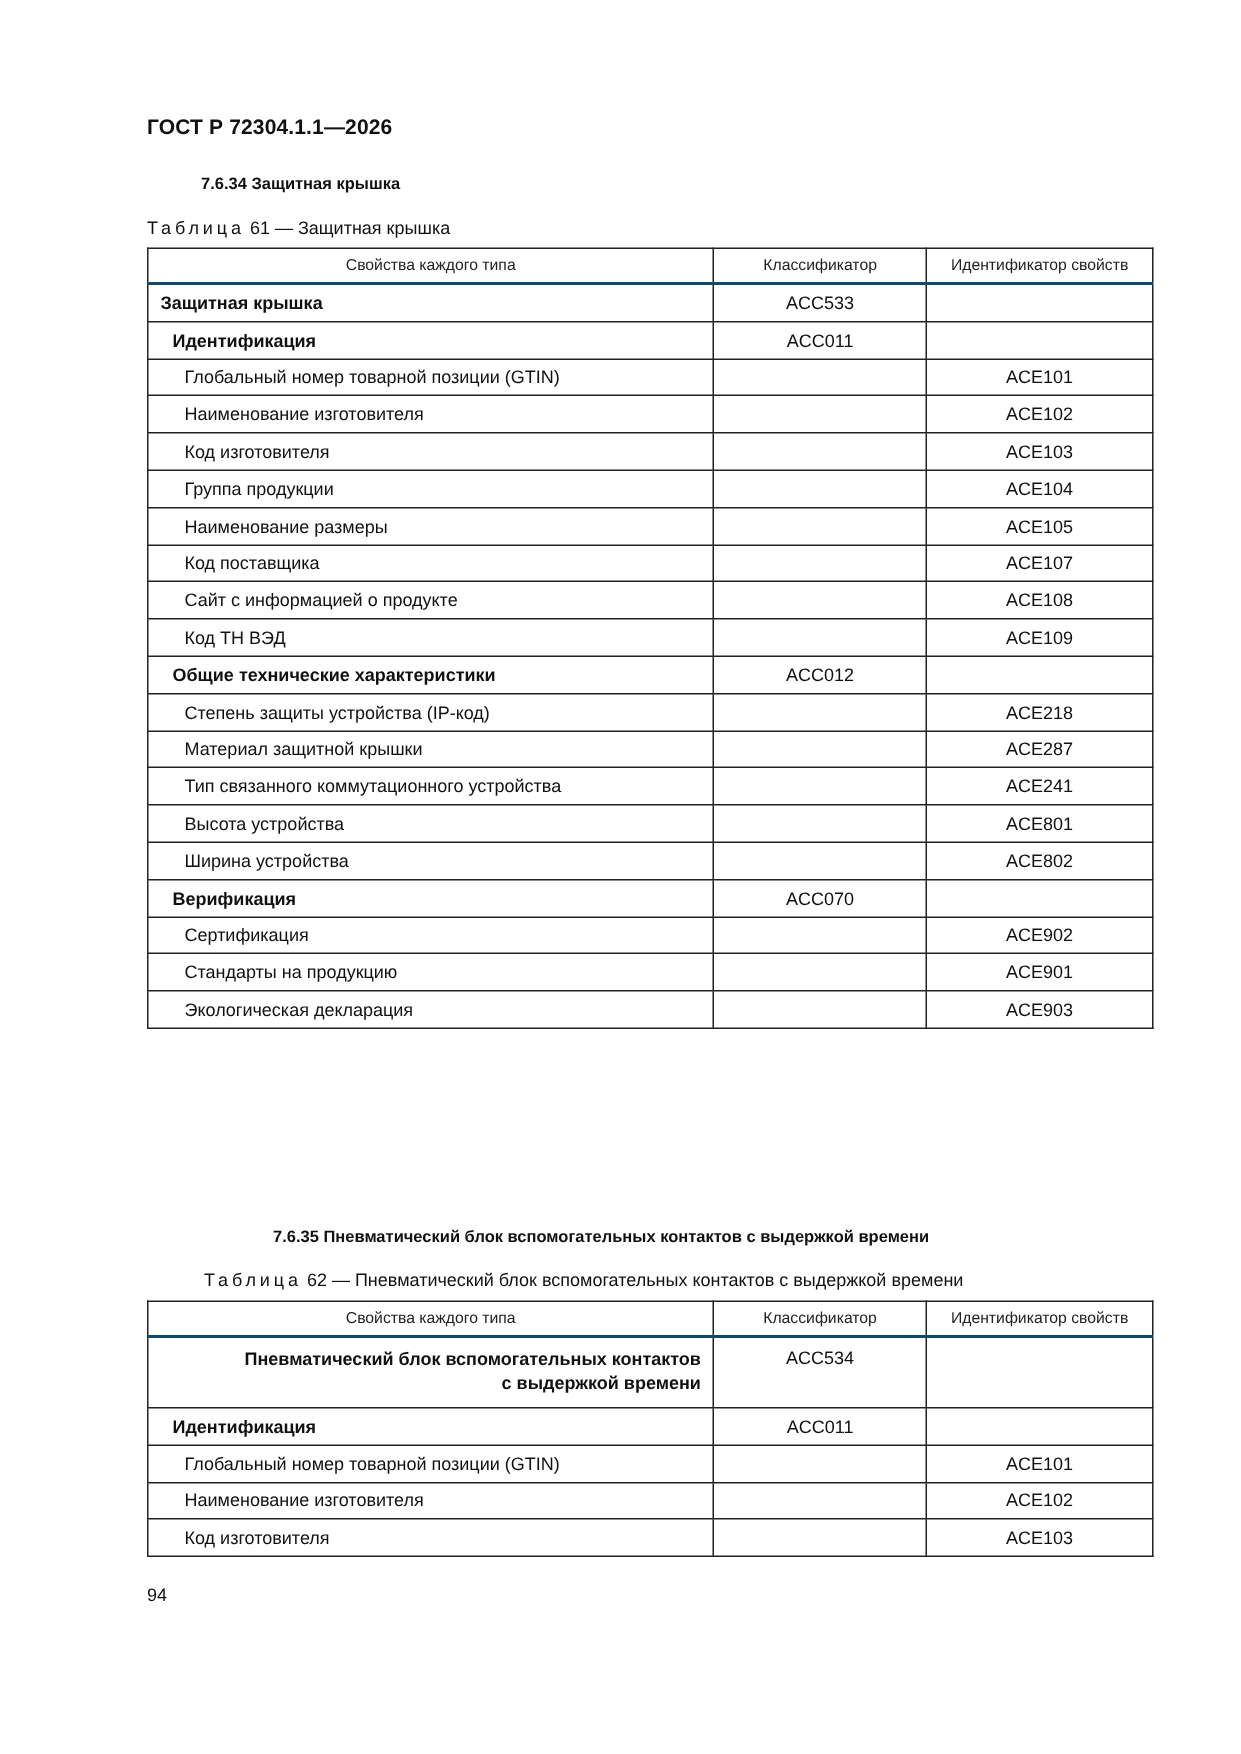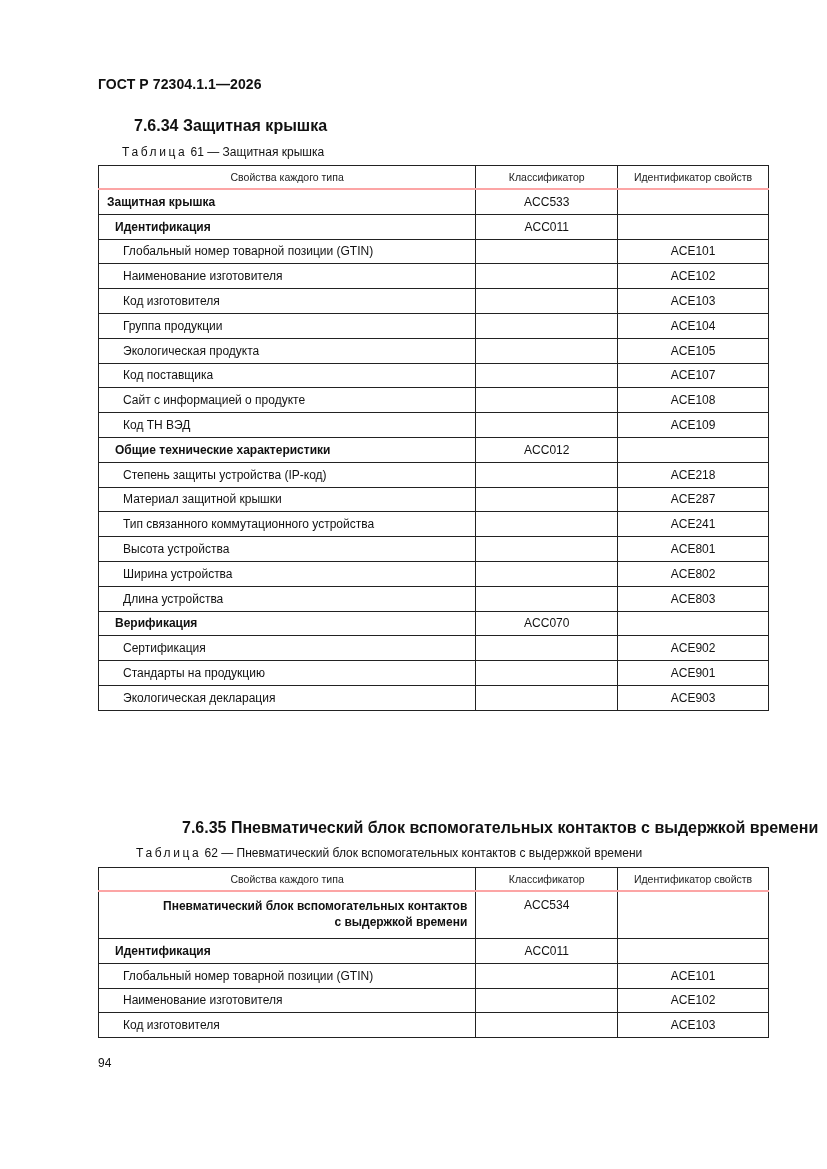--- a/index.html
+++ b/index.html
@@ -1,41 +1,41 @@
 <!DOCTYPE html>
 <html><head>
 <meta charset="utf-8">
 <style>
   html, body { margin: 0; padding: 0; background: #ffffff; }
   body { width: 827px; height: 1169px; position: relative; overflow: hidden;
          font-family: "Liberation Sans", sans-serif; color: #111; }
   .doc-header { position: absolute; left: 98px; top: 76px; font-weight: bold; font-size: 14px; letter-spacing: 0.1px; }
-  .section-title { position: absolute; left: 134px; font-weight: bold; font-size: 16px; }
+  .section-title { position: absolute; left: 134px; font-weight: bold; font-size: 11px; }
   .table-caption { position: absolute; left: 98px; font-size: 12px; }
   .table-caption .word { letter-spacing: 2.6px; }
   table.props { position: absolute; left: 98px; width: 671px; border-collapse: collapse; font-size: 12px; }
   table.props td, table.props th { border: 1px solid #222; padding: 0 8px; height: 23.8px; vertical-align: middle; }
   table.props th { font-weight: normal; font-size: 10.5px; text-align: center; color: #222; height: 22px; }
-  table.props thead tr th { border-bottom: 2px solid #fca5a5; }
+  table.props thead tr th { border-bottom: 2px solid #0c4a6e; }
   col.c1 { width: 378px; } col.c2 { width: 142px; } col.c3 { width: 151px; }
   td.cls, td.pid { text-align: center; }
   tr.lvl0 td.name { font-weight: bold; padding-left: 8px; }
   tr.lvl1 td.name { font-weight: bold; padding-left: 16px; }
   tr.lvl2 td.name { font-weight: normal; padding-left: 24px; }
   tr.lvl0.tall td { height: 40px; vertical-align: top; padding-top: 6px; }
   tr.lvl0.tall td.name { line-height: 16px; text-align: right; }
   .page-number { position: absolute; left: 98px; top: 1056px; font-size: 12px; }
 </style>
 </head>
 <body>
 
 <div class="doc-header">ГОСТ Р 72304.1.1—2026</div>
 
 <div class="section-title" style="top:117px;">7.6.34 Защитная крышка</div>
-<div class="table-caption" style="top:145px;margin-left:24px;">
+<div class="table-caption" style="top:145px;">
   <span class="word">Таблица</span><span> 61 — Защитная крышка</span>
 </div>
 <table class="props" style="top:165px;">
   <colgroup>
       <col class="c1">
       <col class="c2">
       <col class="c3">
     </colgroup>
   <thead>
     <tr>
@@ -69,21 +69,21 @@
         <td class="name">Код изготовителя</td>
         <td class="cls"></td>
         <td class="pid">ACE103</td>
       </tr>
       <tr class="lvl2">
         <td class="name">Группа продукции</td>
         <td class="cls"></td>
         <td class="pid">ACE104</td>
       </tr>
       <tr class="lvl2">
-        <td class="name">Экологическая продукта</td>
+        <td class="name">Наименование размеры</td>
         <td class="cls"></td>
         <td class="pid">ACE105</td>
       </tr>
       <tr class="lvl2">
         <td class="name">Код поставщика</td>
         <td class="cls"></td>
         <td class="pid">ACE107</td>
       </tr>
       <tr class="lvl2">
         <td class="name">Сайт с информацией о продукте</td>
@@ -117,25 +117,20 @@
       </tr>
       <tr class="lvl2">
         <td class="name">Высота устройства</td>
         <td class="cls"></td>
         <td class="pid">ACE801</td>
       </tr>
       <tr class="lvl2">
         <td class="name">Ширина устройства</td>
         <td class="cls"></td>
         <td class="pid">ACE802</td>
-      </tr>
-      <tr class="lvl2">
-        <td class="name">Длина устройства</td>
-        <td class="cls"></td>
-        <td class="pid">ACE803</td>
       </tr>
       <tr class="lvl1">
         <td class="name">Верификация</td>
         <td class="cls">ACC070</td>
         <td class="pid"></td>
       </tr>
       <tr class="lvl2">
         <td class="name">Сертификация</td>
         <td class="cls"></td>
         <td class="pid">ACE902</td>

